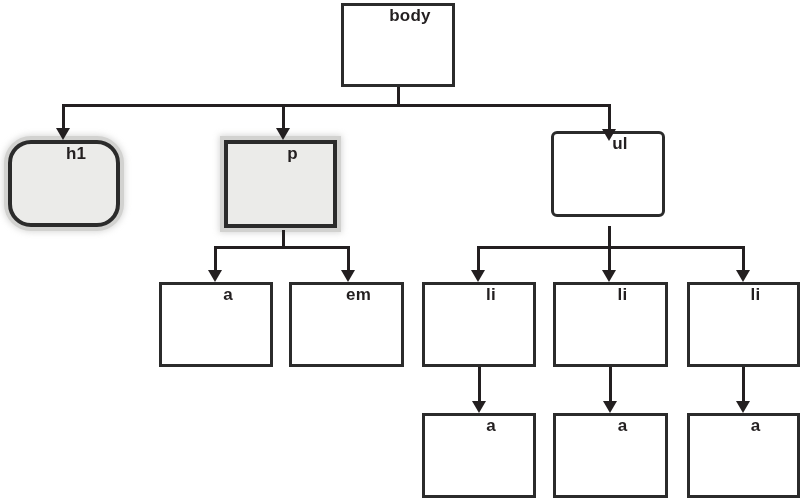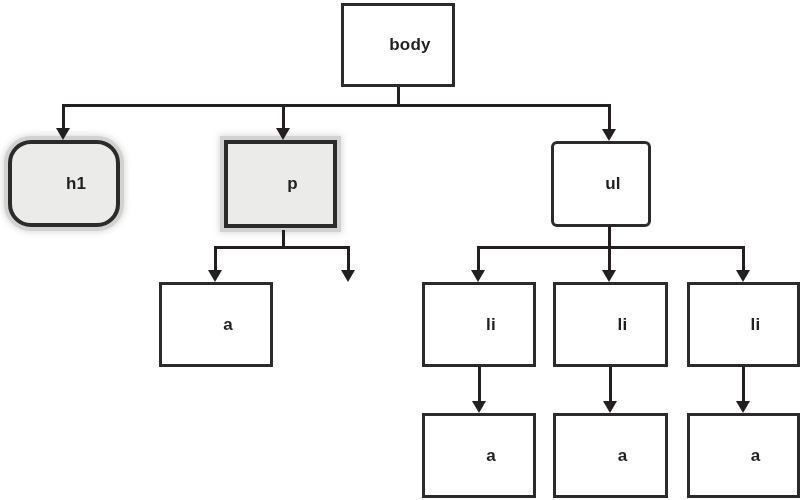--- a/index.html
+++ b/index.html
@@ -17,21 +17,21 @@
     width:802px;height:500px;
     background:var(--bg);
     font-family:"Liberation Sans","DejaVu Sans",sans-serif;
     overflow:hidden;
   }
   .node{
     position:absolute;
     box-sizing:border-box;
     background:var(--box-fill);
     border:3px solid var(--box-border);
-    display:flex;align-items:center;justify-content:center;
+    display:flex;justify-content:center;
     font-weight:700;font-size:17px;color:var(--text);
     letter-spacing:0.2px;
     padding-left:24px;
   }
   .node.highlight{
     border-width:4px;
     background:var(--highlight-fill);
     box-shadow:0 0 0 4px var(--highlight-halo), 0 0 6px 5px rgba(170,170,168,0.45);
   }
   .line{position:absolute;background:var(--line);}
@@ -52,28 +52,31 @@
   </div>
 
   <div class="node highlight" style="left:8px;top:140px;width:112px;height:87px;border-radius:23px;">
     <span>h1</span>
   </div>
 
   <div class="node highlight" style="left:224px;top:140px;width:113px;height:88px;">
     <span>p</span>
   </div>
 
-  <div class="node" style="left:551px;top:141px;width:100px;height:86px;border-radius:6px;">
+  <div class="node" style="left:551px;top:131px;width:114px;height:86px;border-radius:6px;">
     <span>ul</span>
   </div>
 
   <div class="node" style="left:159px;top:282px;width:114px;height:85px;">
     <span>a</span>
   </div>
 
+  <div class="node" style="left:289px;top:282px;width:115px;height:85px;">
+    <span>em</span>
+  </div>
 
   <div class="node" style="left:422px;top:282px;width:114px;height:85px;">
     <span>li</span>
   </div>
 
   <div class="node" style="left:553px;top:282px;width:115px;height:85px;">
     <span>li</span>
   </div>
 
   <div class="node" style="left:687px;top:282px;width:113px;height:85px;">

